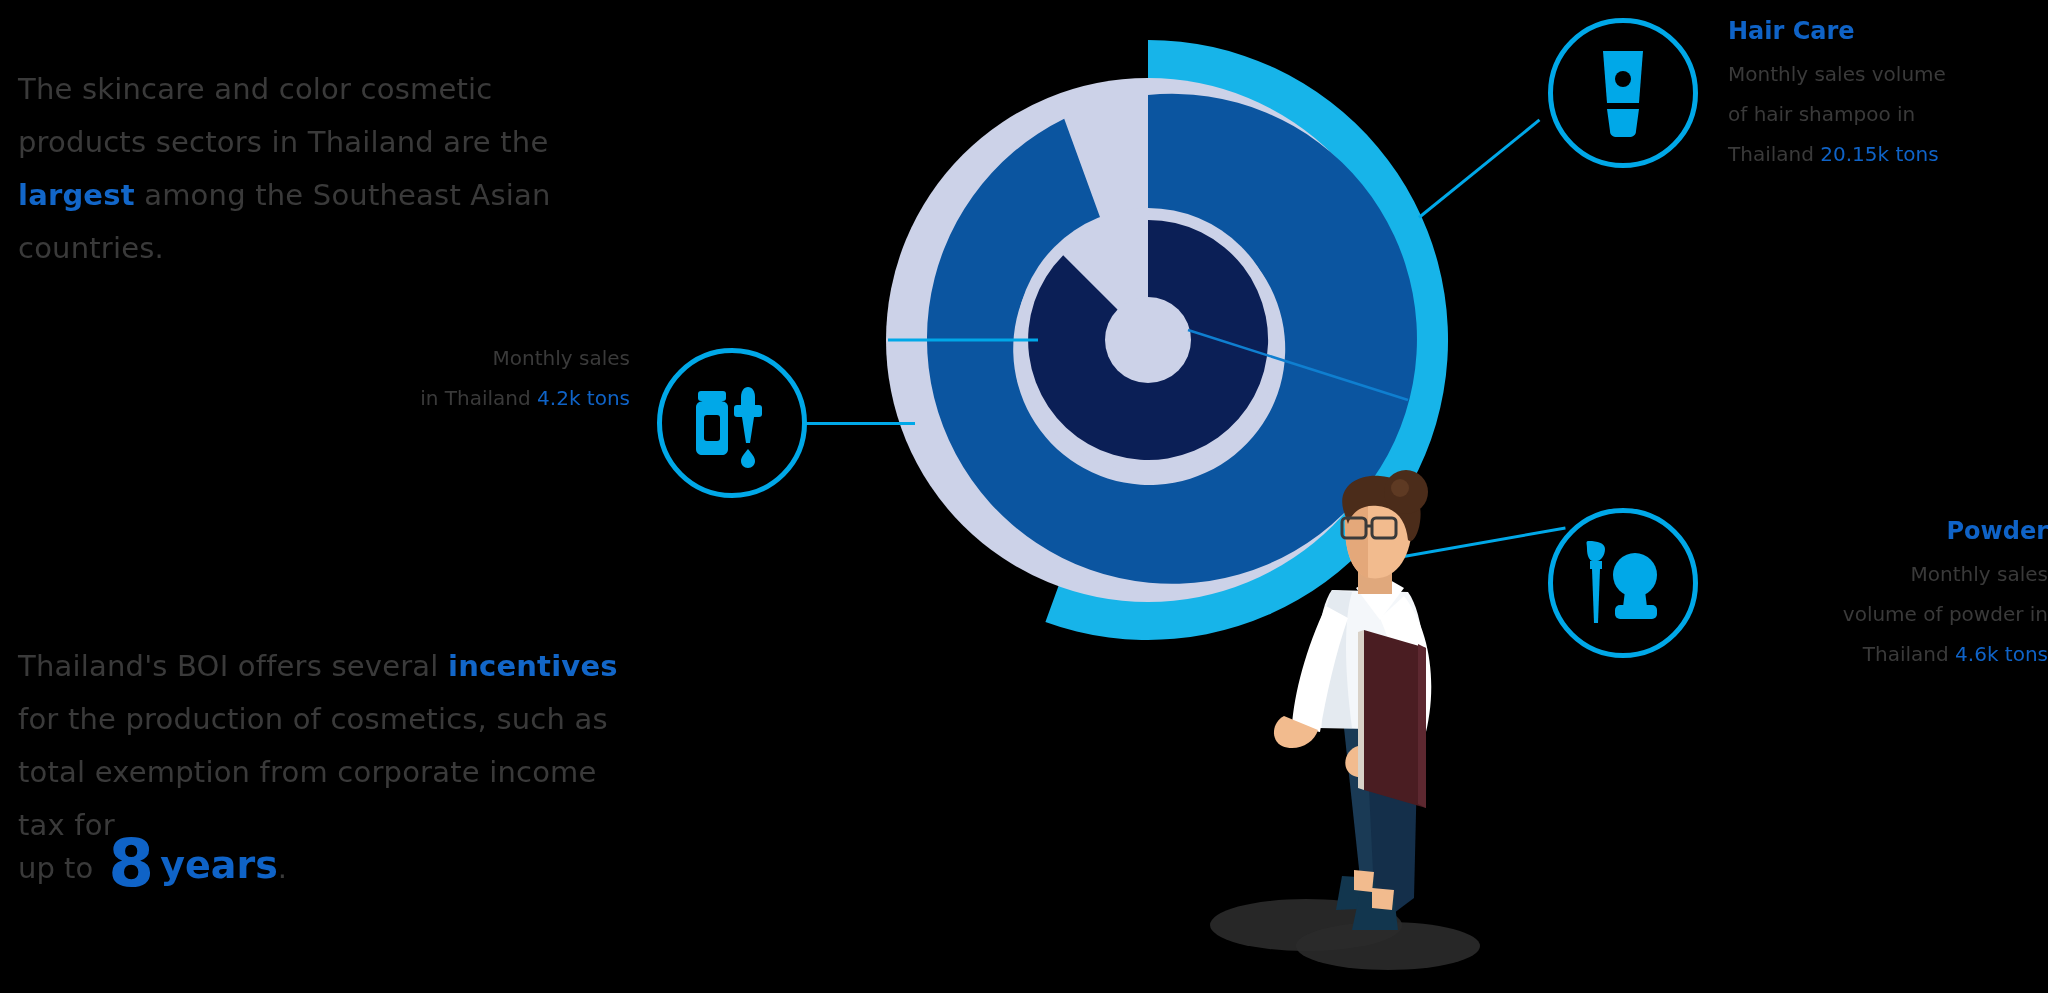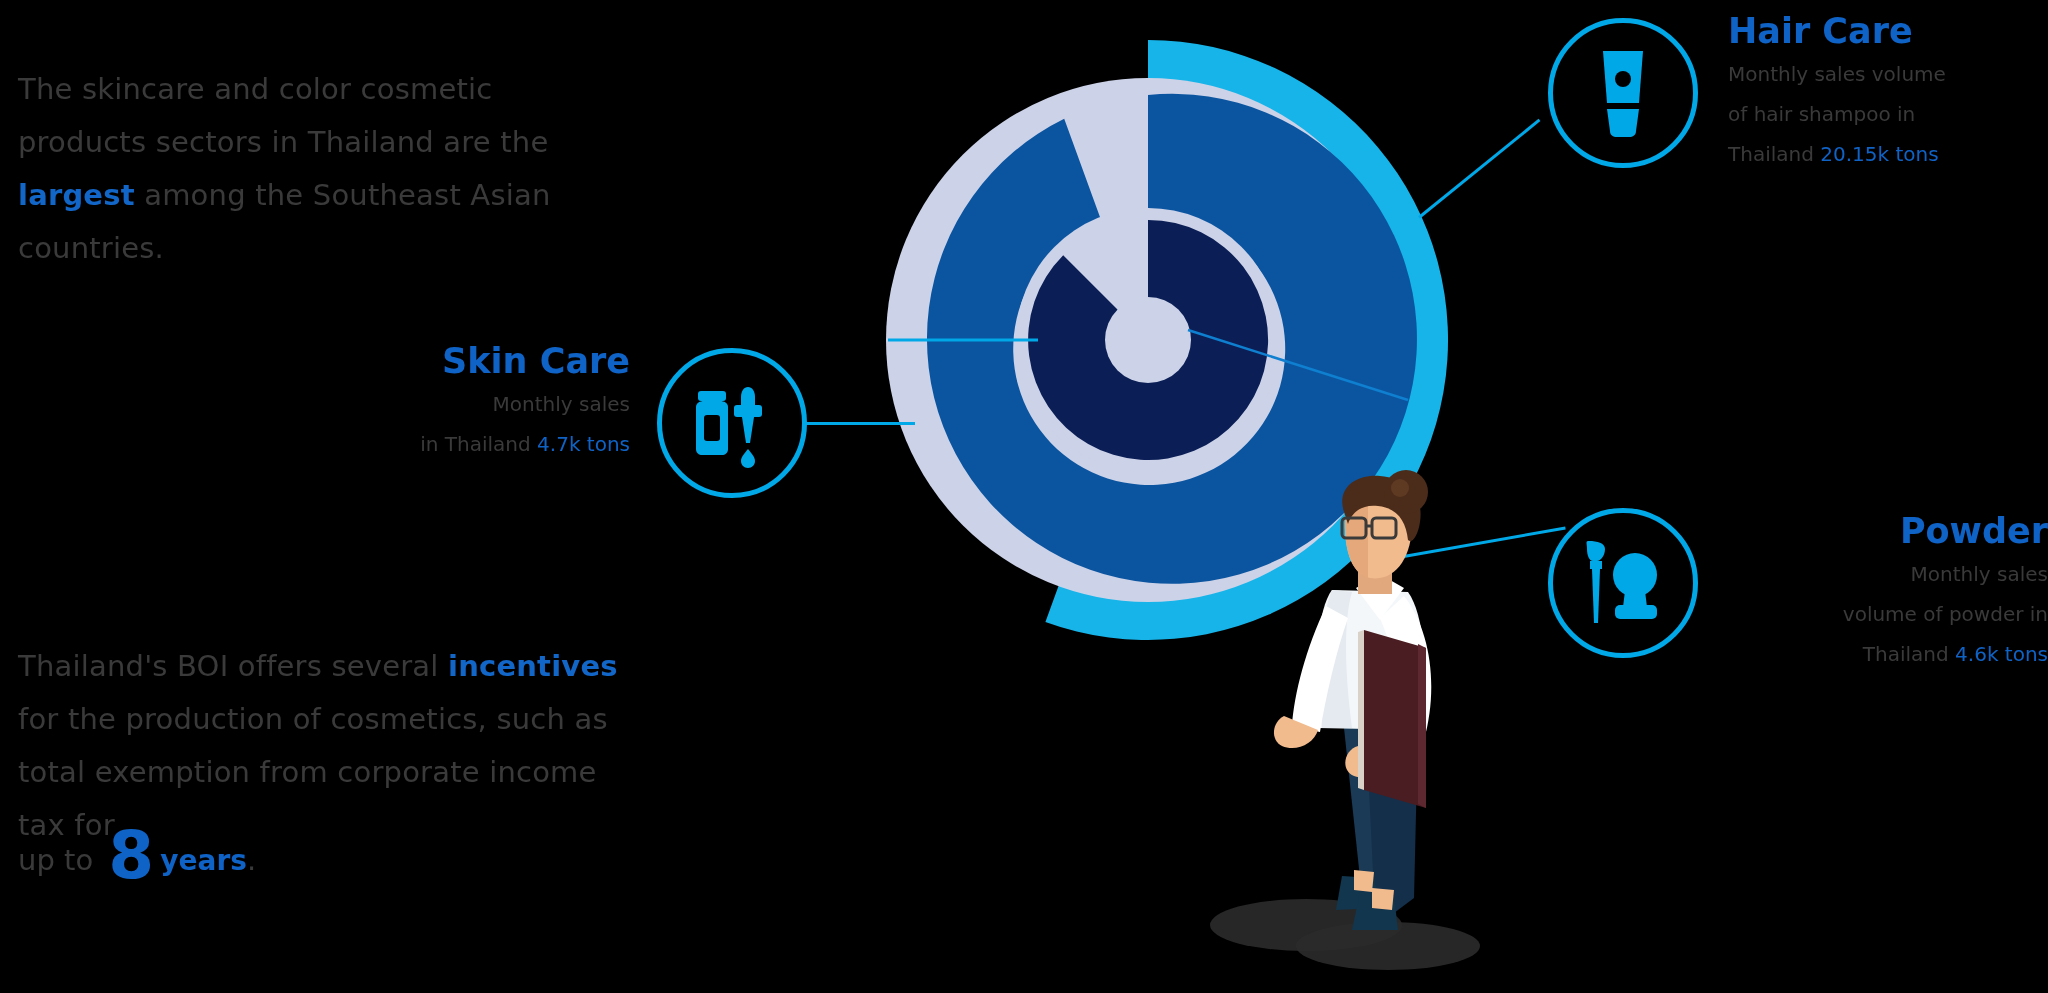--- a/index.html
+++ b/index.html
@@ -17,26 +17,26 @@
   }
   .para b{color:#1266c8;font-weight:700;}
   #intro-paragraph{left:18px;top:63px;width:600px;}
   #incentive-paragraph{left:18px;top:640px;width:620px;}
 
   .bigline{position:absolute;left:18px;top:843px;color:#3a3a3a;font-size:29px;}
   .bigline .num{
     color:#0f63c7;font-size:66px;font-weight:700;line-height:0;
     vertical-align:-8px;padding:0 6px;
   }
-  .bigline .yrs{color:#0f63c7;font-size:28px;font-weight:700;margin-top:24px;}
+  .bigline .yrs{color:#0f63c7;font-size:38px;font-weight:700;margin-top:24px;}
   .bigline .dot{color:#3a3a3a;}
 
   
   .callout{position:absolute;}
-  .callout .c-title{font-size:35px;font-weight:700;color:#0f63c7;line-height:46px;}
+  .callout .c-title{font-size:24px;font-weight:700;color:#0f63c7;line-height:46px;}
   .callout .c-body{font-size:20px;color:#3a3a3a;line-height:40px;}
   .callout .c-body b{color:#0f63c7;font-weight:400;}
   #callout-skincare{left:210px;top:338px;width:420px;text-align:right;}
   #callout-haircare{left:1728px;top:8px;width:320px;text-align:left;}
   #callout-powder{left:1728px;top:508px;width:320px;text-align:right;}
 
   
   .badge{
     position:absolute;width:150px;height:150px;border-radius:50%;
     border:5px solid #00a8e8;box-sizing:border-box;
@@ -137,24 +137,23 @@
     <span>The skincare and color cosmetic products</span>
     <span>sectors in Thailand are the </span><b>largest</b><span> among</span>
     <span>the Southeast Asian countries.</span>
   </div>
 
   <div class="bigline">
     <span>up to </span><span class="num">8</span><span class="yrs">years</span><span class="dot">.</span>
   </div>
 
   <div class="callout" id="callout-skincare">
-    <div class="c-title">Skin Care</div>
     <div class="c-body">
       <div>Monthly sales</div>
-      <div><span>in Thailand </span><b>4.7k tons</b></div>
+      <div><span>in Thailand </span><b>4.2k tons</b></div>
     </div>
   </div>
 
   <div class="badge" id="badge-skincare">
     <svg width="92" height="92" viewBox="0 0 92 92">
 
       <rect x="12" y="14" width="28" height="10" rx="3" fill="#00a8e8"></rect>
       <path d="M10 30 C 10 26 14 24 18 24 L34 24 C 38 24 42 26 42 30 L42 72 C 42 76 39 78 36 78 L16 78 C 13 78 10 76 10 72 Z" fill="#00a8e8"></path>
       <rect x="18" y="38" width="16" height="26" rx="3" fill="#000"></rect>
 

